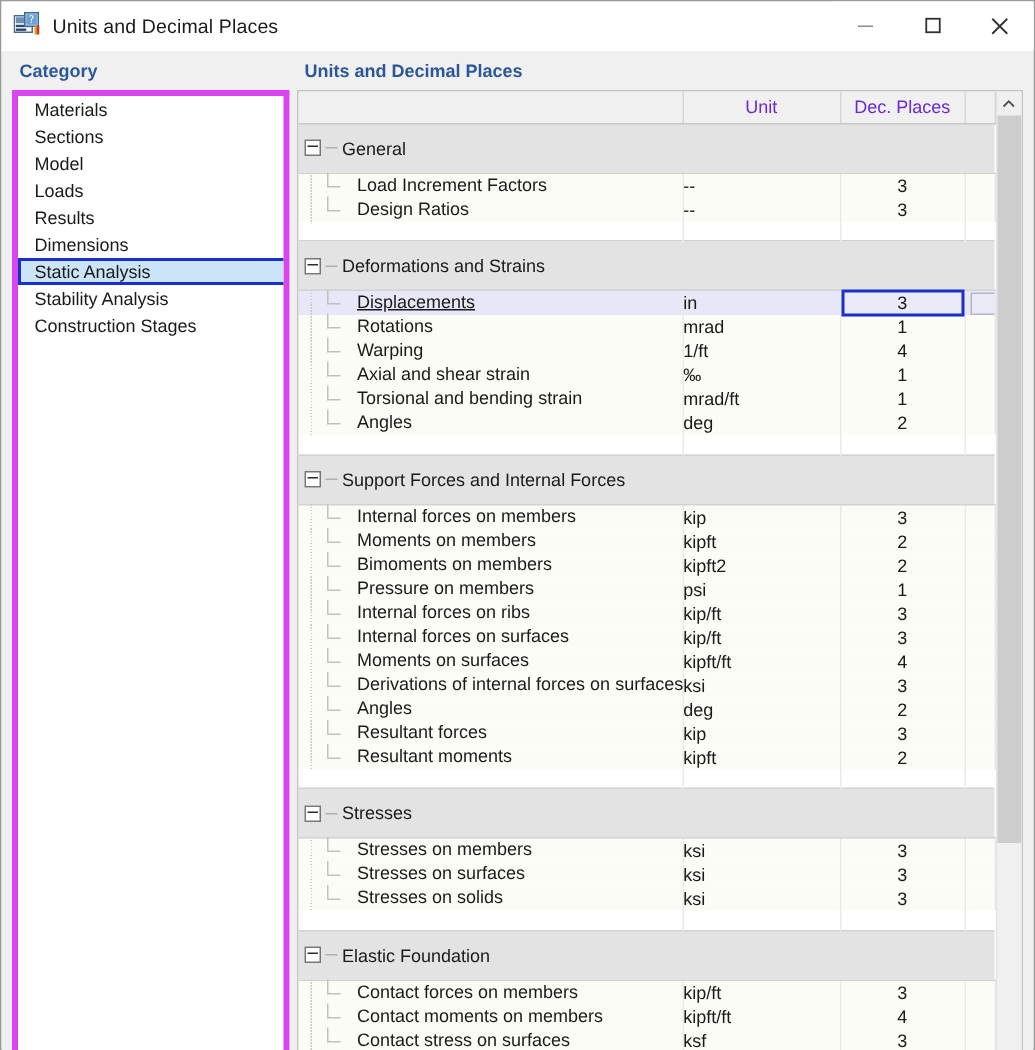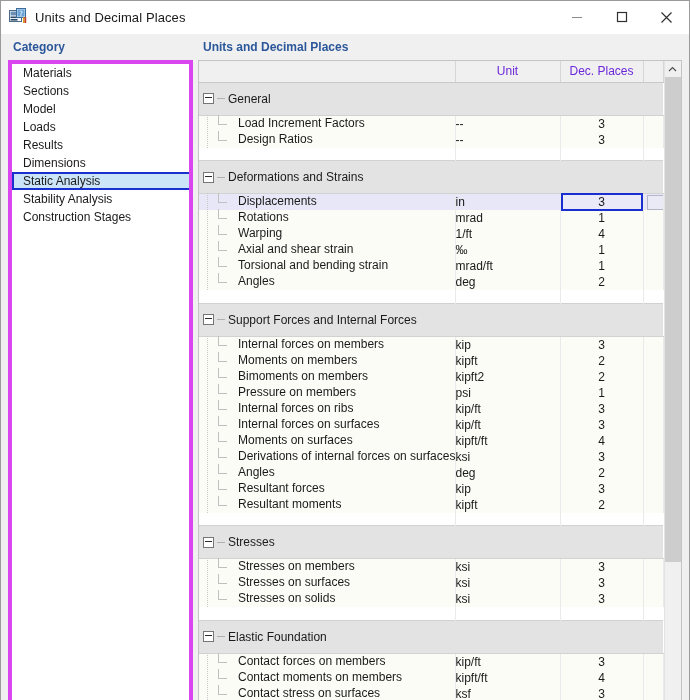--- a/index.html
+++ b/index.html
@@ -302,21 +302,21 @@
   
   tr.blank td {
     height: 13px;
     background: #ffffff;
     border-right: 1px solid #eaeaea;
   }
   tr.blank td.c-extra-cell { border-right: none; }
 
   
   tr.item.selected td { background: #e7e7f7; }
-  tr.item.selected td.c-name-cell { background: #e7e7f7; }
+  tr.item.selected td.c-name-cell { background: #e7e7f7; text-decoration: underline; }
 
   td.c-dec-cell.focused {
     position: relative;
   }
   .focus-ring {
     position: absolute;
     left: 0;
     top: -1px;
     right: 0;
     bottom: -1px;

